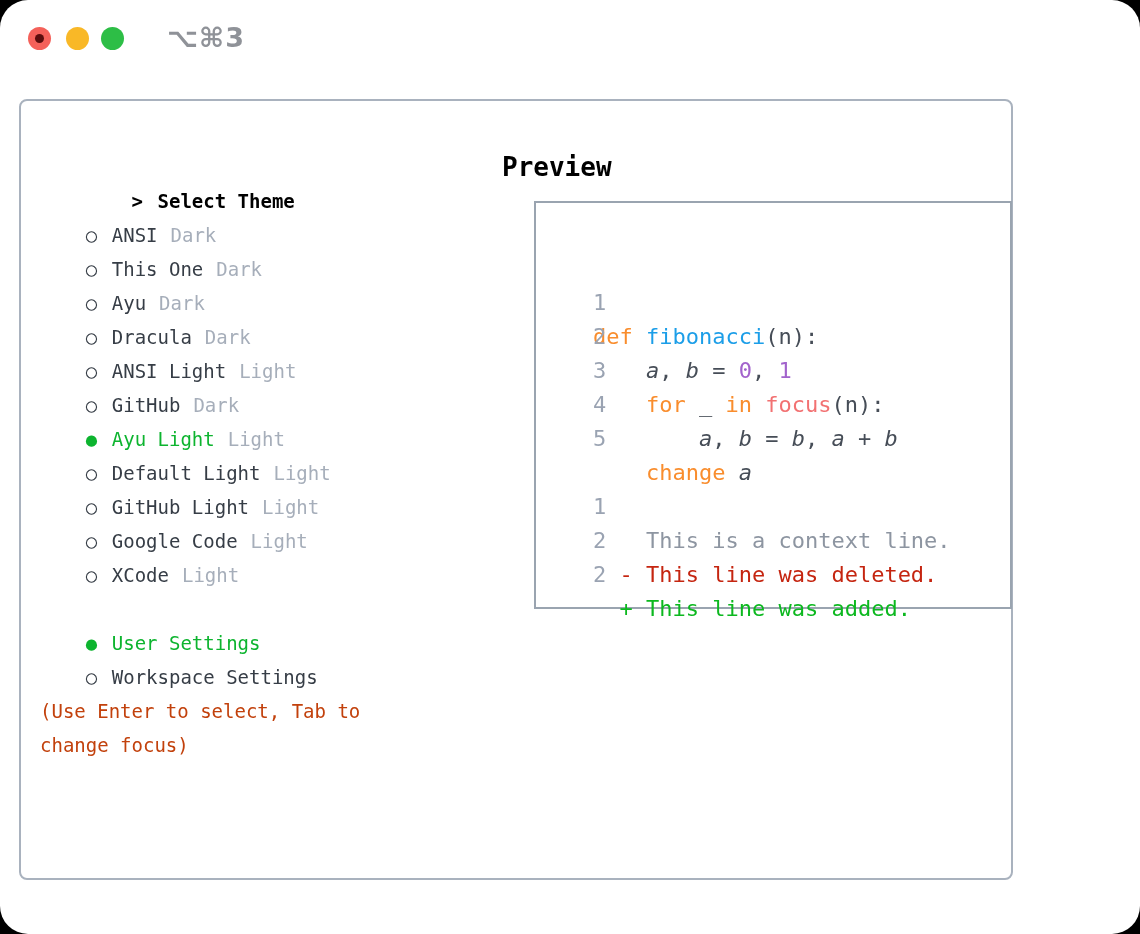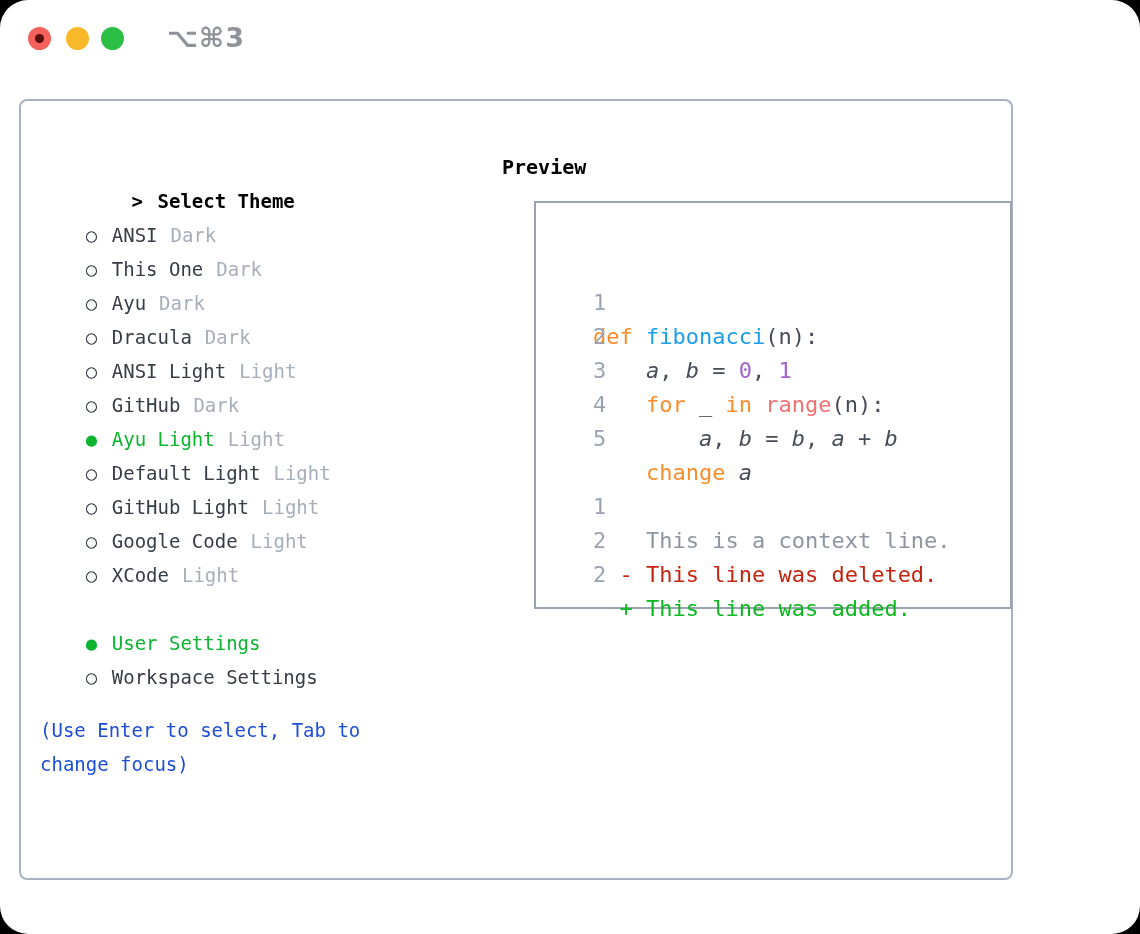--- a/index.html
+++ b/index.html
@@ -32,25 +32,25 @@
   }
   .row{height:34px;white-space:pre;}
   .marker{display:inline-block;width:26px;}
   .list-header .marker,.list-header .hdr-label{font-weight:bold;color:#000;}
   .theme-name{color:#363d46;}
   .variant{color:#a6aeba;padding-left:13px;}
   .theme-row.selected .marker,.theme-row.selected .theme-name{color:#0db42f;}
   .apply-header .hdr-label{color:#050505;}
   .apply-row.selected .marker,.apply-row.selected .opt-name{color:#0db42f;}
   .spacer{height:34px;}
-  .hint{width:400px;color:#1d4ed8;white-space:normal;line-height:34px;margin-top:19px;}
+  .hint{width:400px;color:#c2410c;white-space:normal;line-height:34px;}
   
   .preview-label{
     position:absolute;left:481px;top:49px;
-    font-size:20px;line-height:34px;font-weight:bold;color:#000;
+    font-size:26px;line-height:34px;font-weight:bold;color:#000;
   }
   .preview-box{
     position:absolute;left:489px;top:100px;width:478px;height:408px;
     border:2px solid #9aa4b0;box-sizing:border-box;
     padding:49px 0 0 4px;font-size:22px;line-height:34px;margin-left:24px;
   }
   .pline{height:34px;white-space:pre;}
   .ln{display:inline-block;width:14px;color:#9aa3b2;}
   .it{font-style:italic;}
 </style>
@@ -147,21 +147,21 @@
   <div class="pline">
     <span class="ln">1</span>
   <span style="color: rgb(70, 77, 87);">  </span><span style="color: rgb(249, 141, 45);">def</span><span style="color: rgb(70, 77, 87);"> </span><span style="color: rgb(28, 158, 232);">fibonacci</span><span style="color: rgb(70, 77, 87);">(n):</span></div>
 
   <div class="pline">
     <span class="ln">2</span>
   <span style="color: rgb(70, 77, 87);">      </span><span class="it" style="color: rgb(70, 77, 87);">a</span><span style="color: rgb(70, 77, 87);">, </span><span class="it" style="color: rgb(70, 77, 87);">b</span><span style="color: rgb(70, 77, 87);"> = </span><span style="color: rgb(162, 99, 204);">0</span><span style="color: rgb(70, 77, 87);">, </span><span style="color: rgb(162, 99, 204);">1</span></div>
 
   <div class="pline">
     <span class="ln">3</span>
-  <span style="color: rgb(70, 77, 87);">      </span><span style="color: rgb(249, 141, 45);">for</span><span style="color: rgb(70, 77, 87);"> _ </span><span style="color: rgb(249, 141, 45);">in</span><span style="color: rgb(70, 77, 87);"> </span><span style="color: rgb(242, 113, 114);">range</span><span style="color: rgb(70, 77, 87);">(n):</span></div>
+  <span style="color: rgb(70, 77, 87);">      </span><span style="color: rgb(249, 141, 45);">for</span><span style="color: rgb(70, 77, 87);"> _ </span><span style="color: rgb(249, 141, 45);">in</span><span style="color: rgb(70, 77, 87);"> </span><span style="color: rgb(242, 113, 114);">focus</span><span style="color: rgb(70, 77, 87);">(n):</span></div>
 
   <div class="pline">
     <span class="ln">4</span>
   <span style="color: rgb(70, 77, 87);">          </span><span class="it" style="color: rgb(70, 77, 87);">a</span><span style="color: rgb(70, 77, 87);">, </span><span class="it" style="color: rgb(70, 77, 87);">b</span><span style="color: rgb(70, 77, 87);"> = </span><span class="it" style="color: rgb(70, 77, 87);">b</span><span style="color: rgb(70, 77, 87);">, </span><span class="it" style="color: rgb(70, 77, 87);">a</span><span style="color: rgb(70, 77, 87);"> + </span><span class="it" style="color: rgb(70, 77, 87);">b</span></div>
 
   <div class="pline">
     <span class="ln">5</span>
   <span style="color: rgb(70, 77, 87);">      </span><span style="color: rgb(249, 141, 45);">change</span><span style="color: rgb(70, 77, 87);"> </span><span class="it" style="color: rgb(70, 77, 87);">a</span></div>
 
   <div class="pline">

